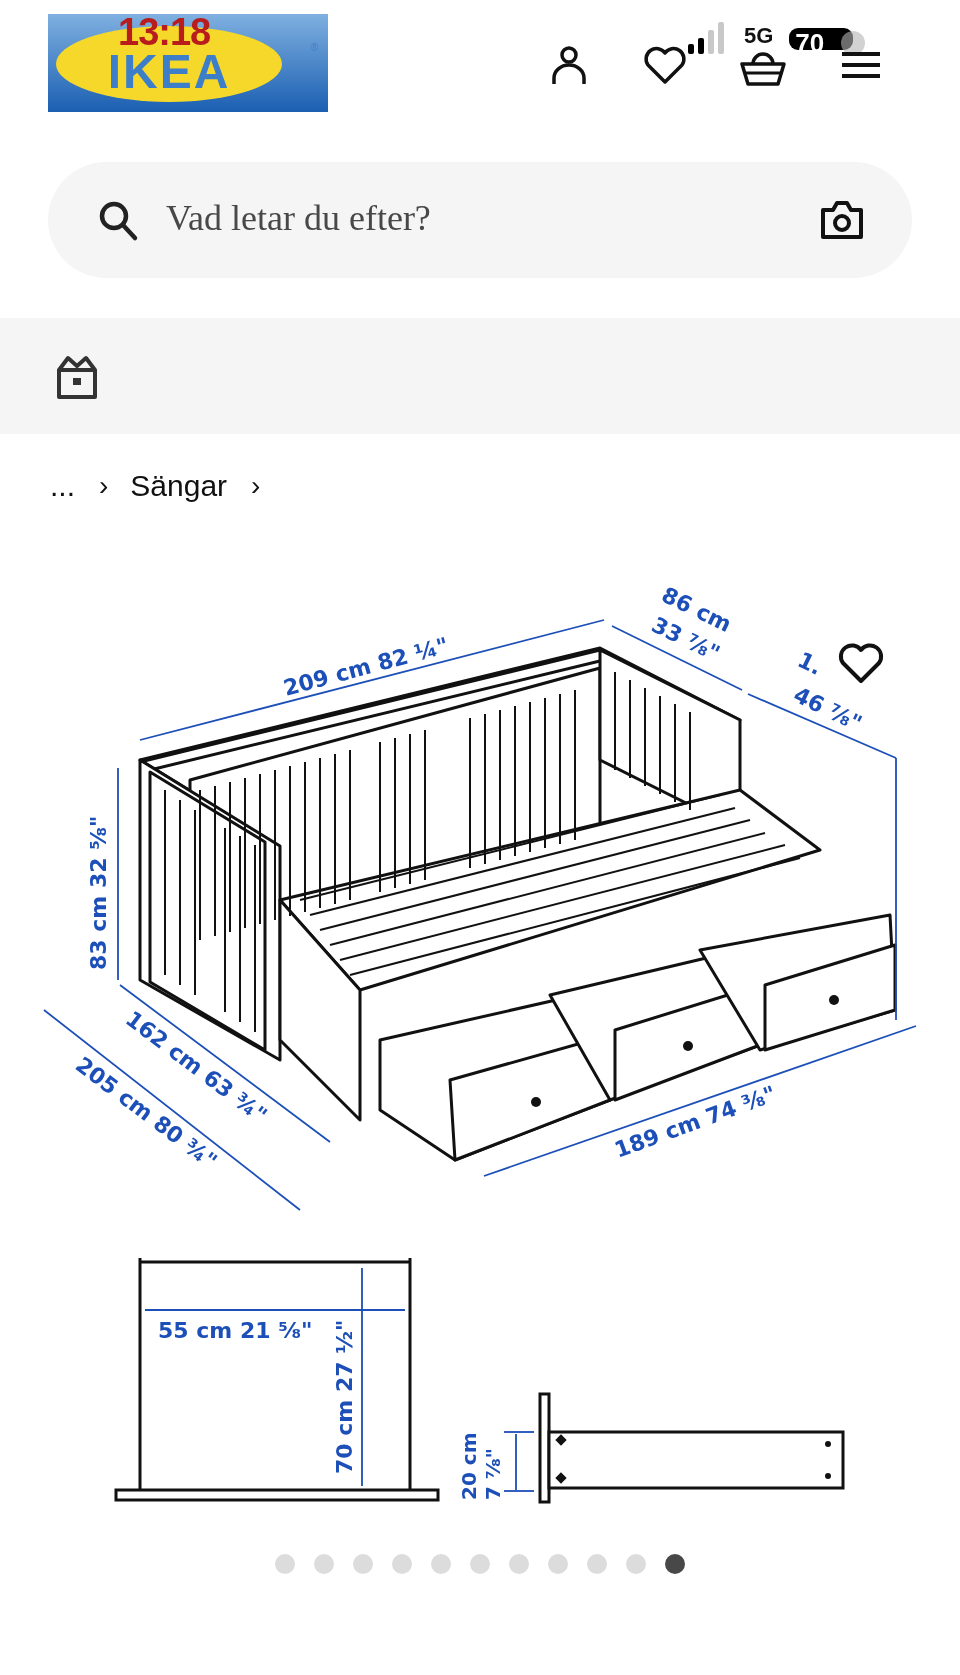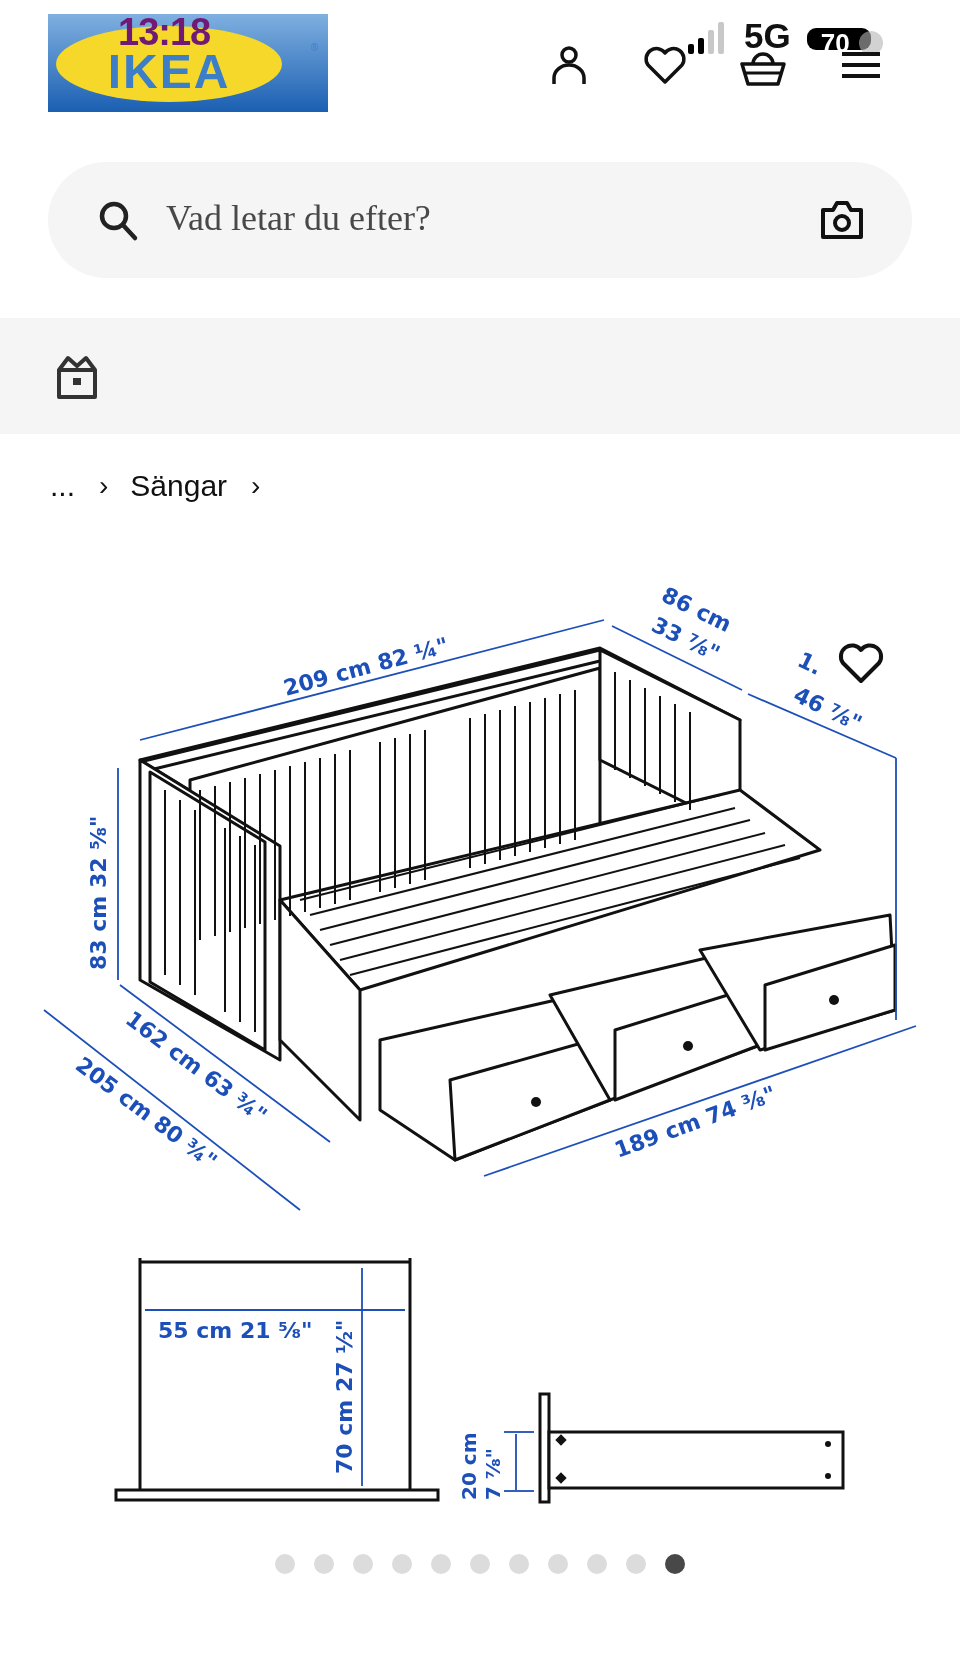--- a/index.html
+++ b/index.html
@@ -5,27 +5,27 @@
   * { box-sizing: border-box; margin: 0; padding: 0; }
   html, body { width: 960px; height: 1675px; background: #ffffff; overflow: hidden; }
   body { font-family: "Liberation Sans", "DejaVu Sans", sans-serif; color: #111; position: relative; }
 
   .header { position: absolute; left: 0; top: 0; width: 960px; height: 130px; }
   .logo { position: absolute; left: 48px; top: 14px; width: 280px; height: 98px; background: linear-gradient(#7fb0e0, #1b5fb2); }
   .logo .oval { position: absolute; left: 8px; top: 12px; width: 226px; height: 76px; background: #f5d829; border-radius: 50%; }
   .logo .word { position: absolute; left: 0; top: 34px; width: 242px; text-align: center; font-weight: bold; font-size: 48px; color: #3d7ec9; letter-spacing: 2px; line-height: 48px; font-family: "Liberation Sans", sans-serif; }
   .logo .reg { position: absolute; right: 10px; top: 28px; font-size: 10px; color: #3d7ec9; }
 
-  .status-time { position: absolute; left: 118px; top: 12px; font-size: 38px; font-weight: bold; color: #701a75; line-height: 40px; letter-spacing: -1px; }
+  .status-time { position: absolute; left: 118px; top: 12px; font-size: 38px; font-weight: bold; color: #b91c1c; line-height: 40px; letter-spacing: -1px; }
   .status-right { position: absolute; left: 688px; top: 14px; height: 40px; display: flex; align-items: flex-end; gap: 6px; }
   .sig { display: flex; align-items: flex-end; gap: 4px; height: 34px; margin-right: 14px; }
   .sig span { width: 6px; background: #000; border-radius: 2px; }
   .sig span.dim { background: #c8c8c8; }
-  .netlabel { font-size: 35px; font-weight: bold; line-height: 36px; margin-right: 10px; }
-  .battery { width: 64px; height: 22px; background: #000; color: #fff; border-radius: 9px; font-weight: bold; font-size: 26px; line-height: 30px; text-align: left; padding-left: 14px; position: relative; margin-bottom: 4px; }
+  .netlabel { font-size: 22px; font-weight: bold; line-height: 36px; margin-right: 10px; }
+  .battery { width: 64px; height: 22px; background: #000; color: #fff; border-radius: 9px; font-weight: bold; font-size: 26px; line-height: 30px; text-align: left; padding-left: 6px; position: relative; margin-bottom: 4px; }
   .battery::after { content: ""; position: absolute; right: -12px; top: 3px; width: 24px; height: 24px; border-radius: 50%; background: rgba(180,180,180,0.6); }
 
   .hicon { position: absolute; top: 40px; width: 50px; height: 50px; }
 
   .search { position: absolute; left: 48px; top: 162px; width: 864px; height: 116px; background: #f5f5f5; border-radius: 58px; font-family: Liberation Serif, serif; }
   .search .sicon { position: absolute; left: 48px; top: 36px; width: 44px; height: 44px; }
   .search .ph { position: absolute; left: 118px; top: 34px; font-size: 36px; color: #484848; line-height: 44px; }
   .search .cam { position: absolute; right: 48px; top: 38px; width: 44px; height: 40px; }
 
   .promo { position: absolute; left: 0; top: 318px; width: 960px; height: 116px; background: #f5f5f5; }

